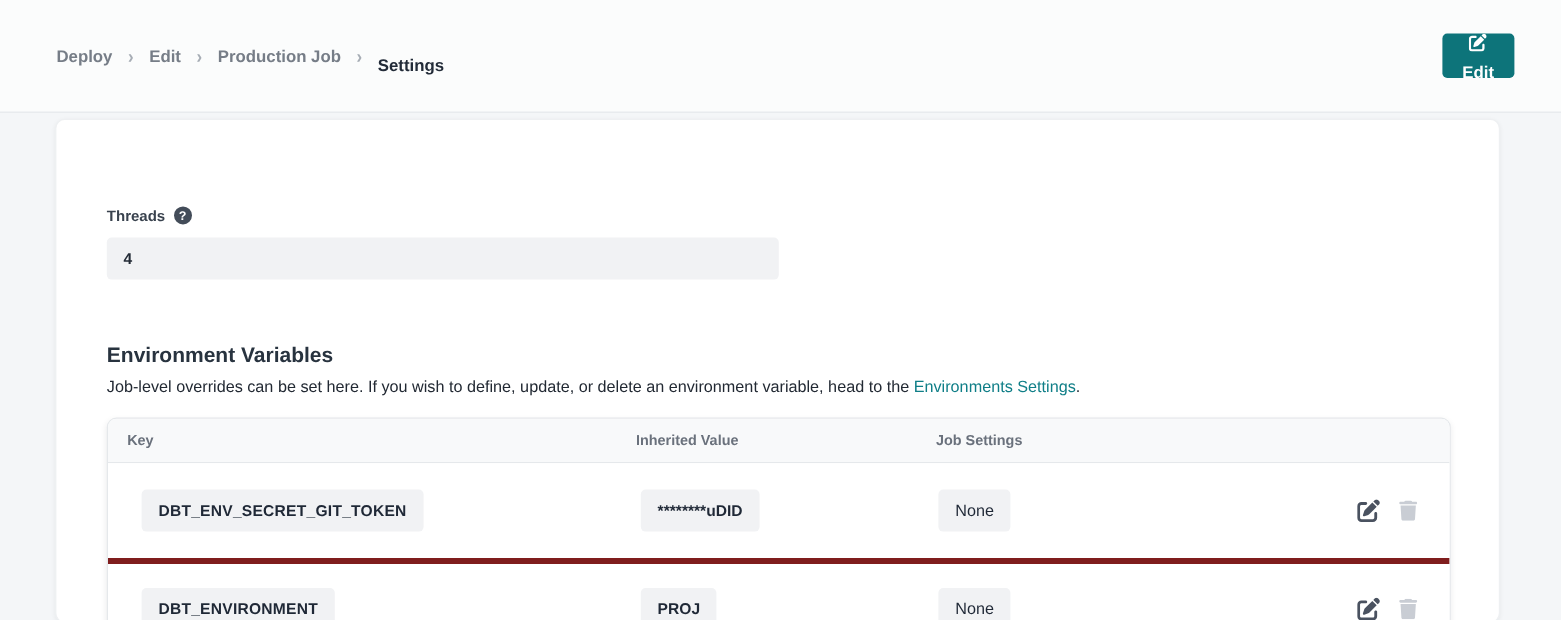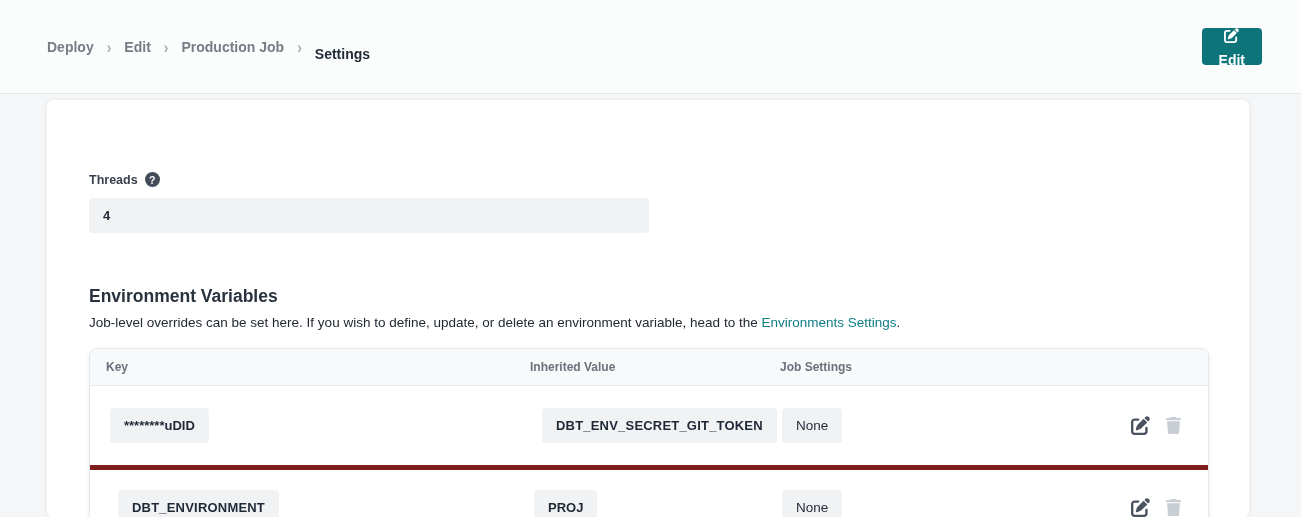--- a/index.html
+++ b/index.html
@@ -163,22 +163,22 @@
 
     <div class="env-table">
       <div class="thead">
         <div class="th">Key</div>
         <div class="th">Inherited Value</div>
         <div class="th">Job Settings</div>
         <div class="th"></div>
       </div>
 
       <div class="trow">
+        <div><span class="chip key">DBT_ENV_SECRET_GIT_TOKEN</span></div>
         <div><span class="chip value">********uDID</span></div>
-        <div><span class="chip key">DBT_ENV_SECRET_GIT_TOKEN</span></div>
         <div><span class="chip override">None</span></div>
         <div class="actions">
           <button class="icon-btn edit" title="">
             <span style="display:flex;">
                 <svg viewBox="0 0 512 512">
                   <path d="M471.6 21.7c-21.9-21.9-57.3-21.9-79.2 0L362.3 51.7l97.9 97.9 30.1-30.1c21.9-21.9 21.9-57.3 0-79.2L471.6 21.7zm-299.2 220c-6.1 6.1-10.8 13.6-13.5 21.9l-29.6 88.8c-2.9 8.6-.6 18.1 5.8 24.6s15.9 8.7 24.6 5.8l88.8-29.6c8.2-2.7 15.7-7.4 21.9-13.5L437.7 172.3 339.7 74.3 172.4 241.7zM96 64C43 64 0 107 0 160V416c0 53 43 96 96 96H352c53 0 96-43 96-96V320c0-17.7-14.3-32-32-32s-32 14.3-32 32v96c0 17.7-14.3 32-32 32H96c-17.7 0-32-14.3-32-32V160c0-17.7 14.3-32 32-32h96c17.7 0 32-14.3 32-32s-14.3-32-32-32H96z"></path>
                 </svg>
               </span>
           </button>
           <button class="icon-btn trash" title="">

